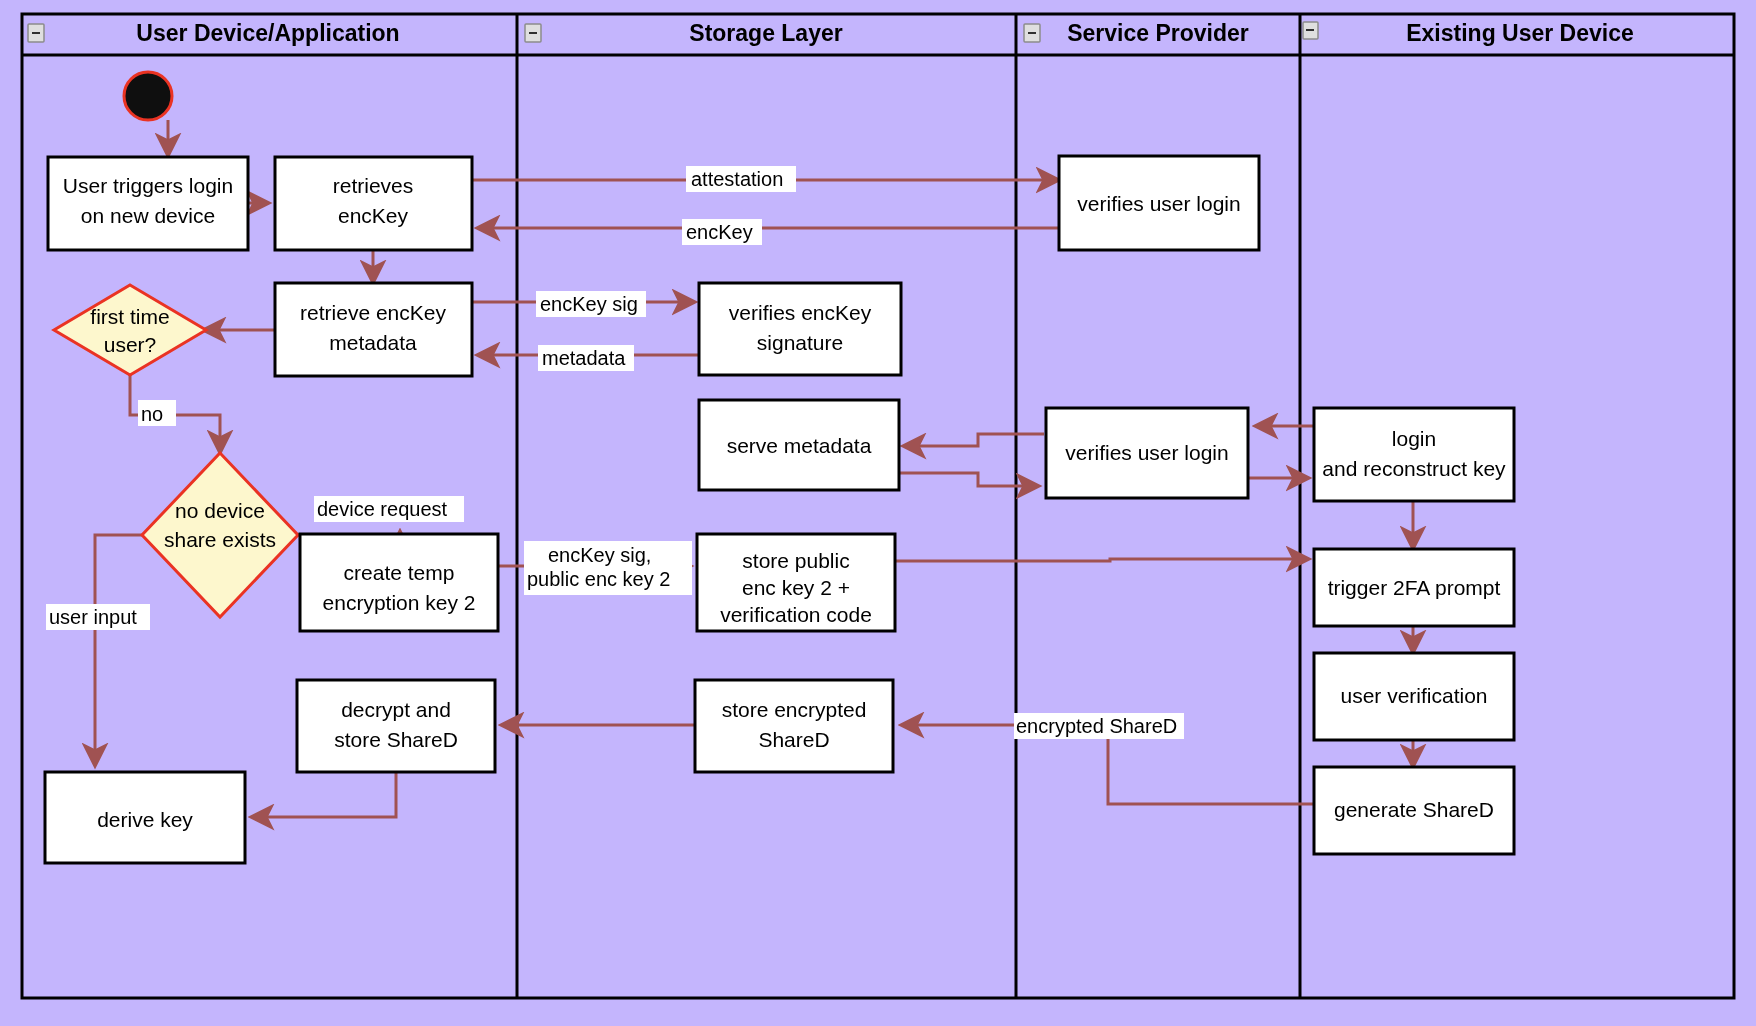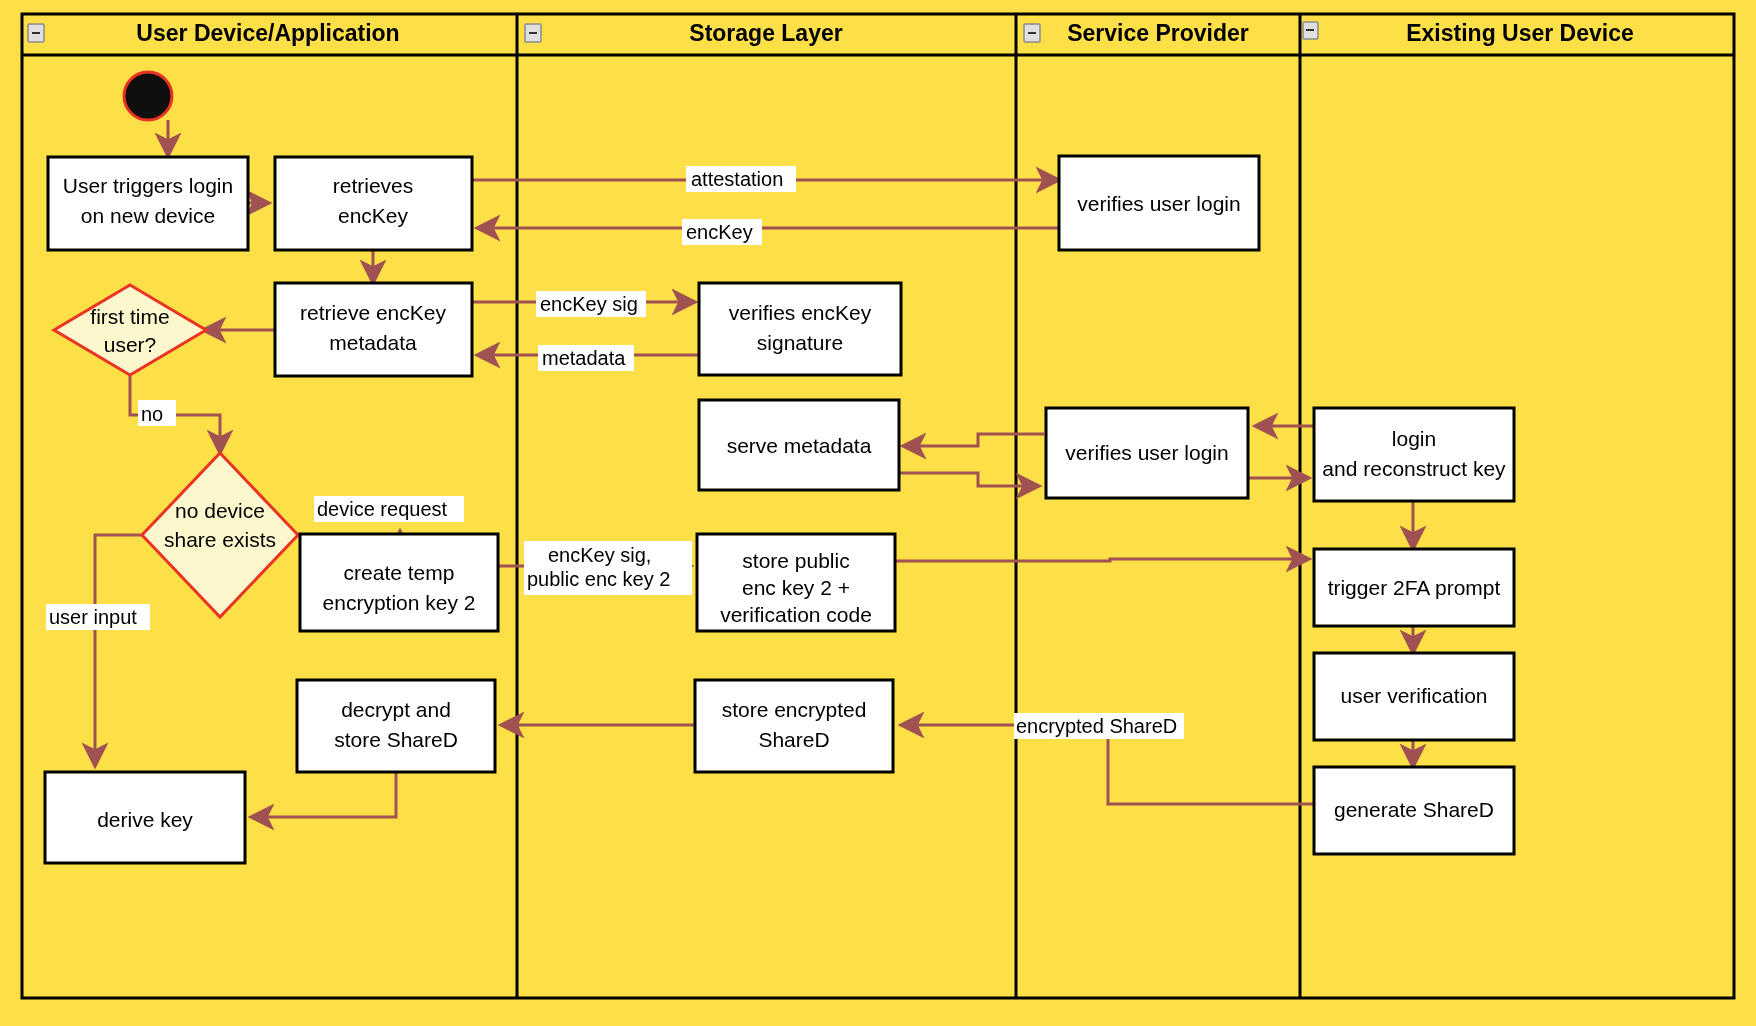--- a/index.html
+++ b/index.html
@@ -7,21 +7,21 @@
     padding: 0;
     background: #ffffff;
   }
   body {
     font-family: "Liberation Sans", sans-serif;
   }
   #stage {
     position: relative;
     width: 1756px;
     height: 1026px;
-    background: #fde047;
+    background: #c4b5fd;
     overflow: hidden;
   }
   #diagram-svg {
     position: absolute;
     left: 0;
     top: 0;
     width: 1756px;
     height: 1026px;
   }
   .lane-title {

